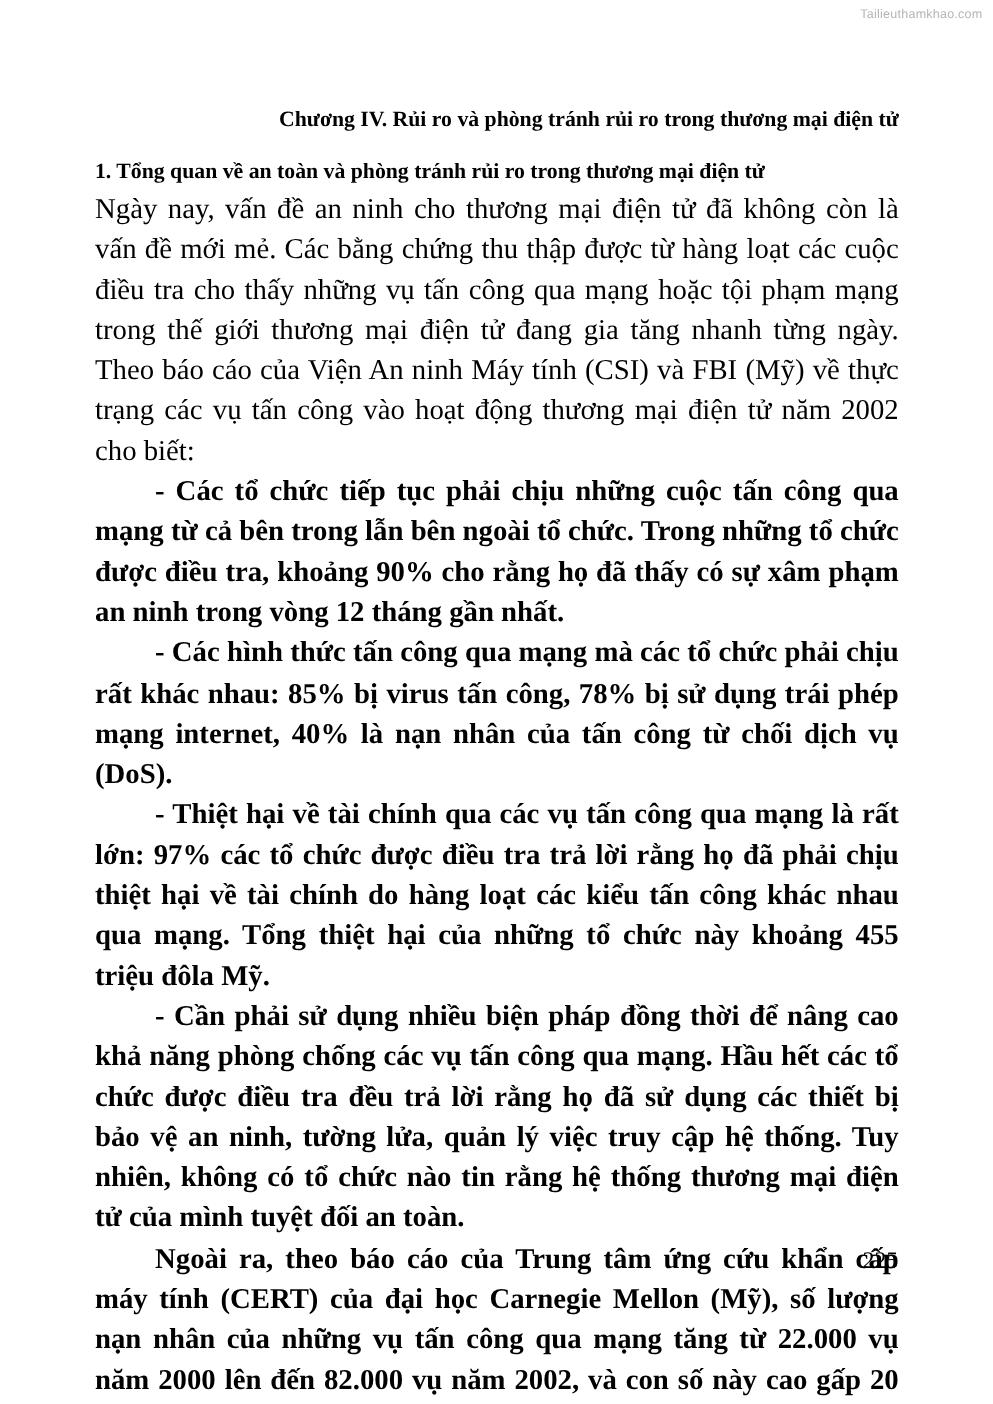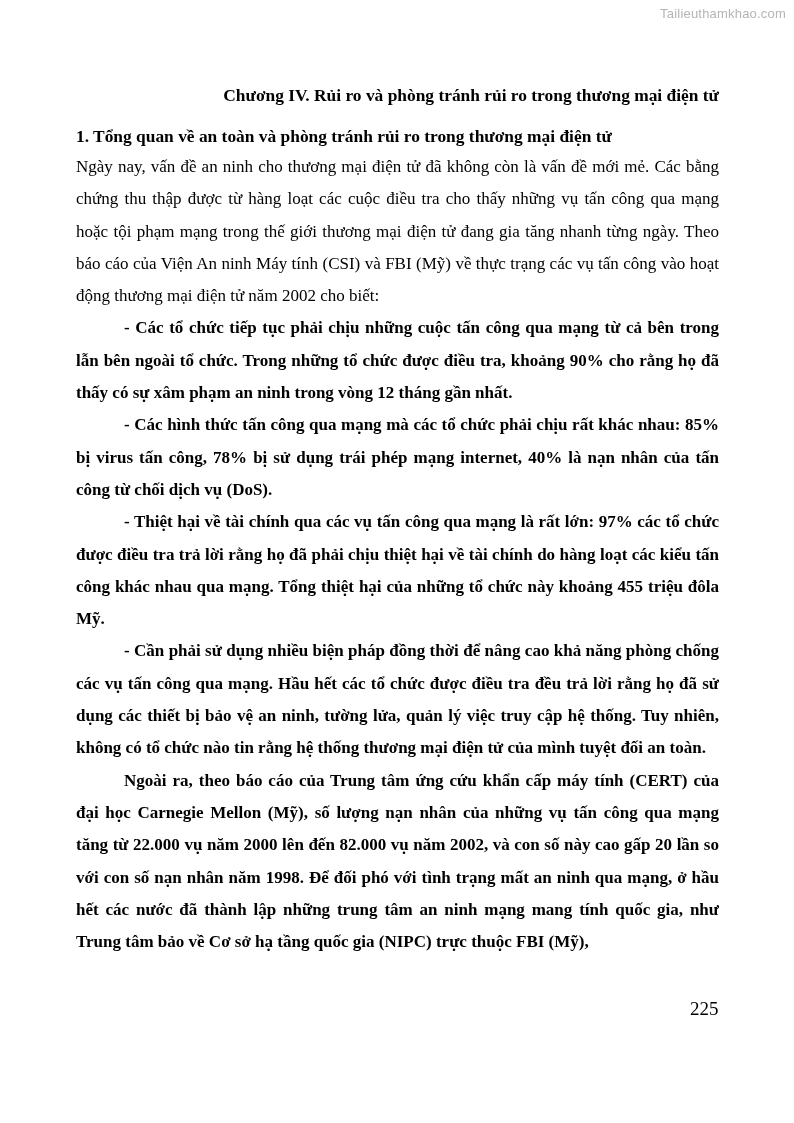--- a/index.html
+++ b/index.html
@@ -13,42 +13,42 @@
     position: relative;
     overflow: hidden;
     font-family: "Liberation Serif", "DejaVu Serif", serif;
     color: #000000;
   }
   .watermark {
     position: absolute;
     top: 6px;
     right: 8px;
     font-family: "Liberation Sans", "DejaVu Sans", sans-serif;
-    font-size: 13px;
+    font-size: 10px;
     color: #b5b5b5;
     letter-spacing: 0.2px;
   }
   .page {
     position: absolute;
     left: 76px;
     top: 84px;
     width: 643px;
   }
   .heading {
     font-weight: bold;
     font-size: 17.4px;
     line-height: 22px;
     margin: 0;
     white-space: nowrap;
   }
   .h-chapter { margin-top: 0; text-align: right; }
   .h-section { margin-top: 19px; }
   .h-subsection { margin-top: 18px; }
   .body-text {
-    font-size: 17px;
+    font-size: 23px;
     line-height: 32.3px;
     text-align: justify;
     margin: 0;
   }
   .first-para { margin-top: 4px; }
   .indent { text-indent: 48px; font-weight: bold; }
   .page-number {
     position: absolute;
     top: 998px;
     left: 690px;

